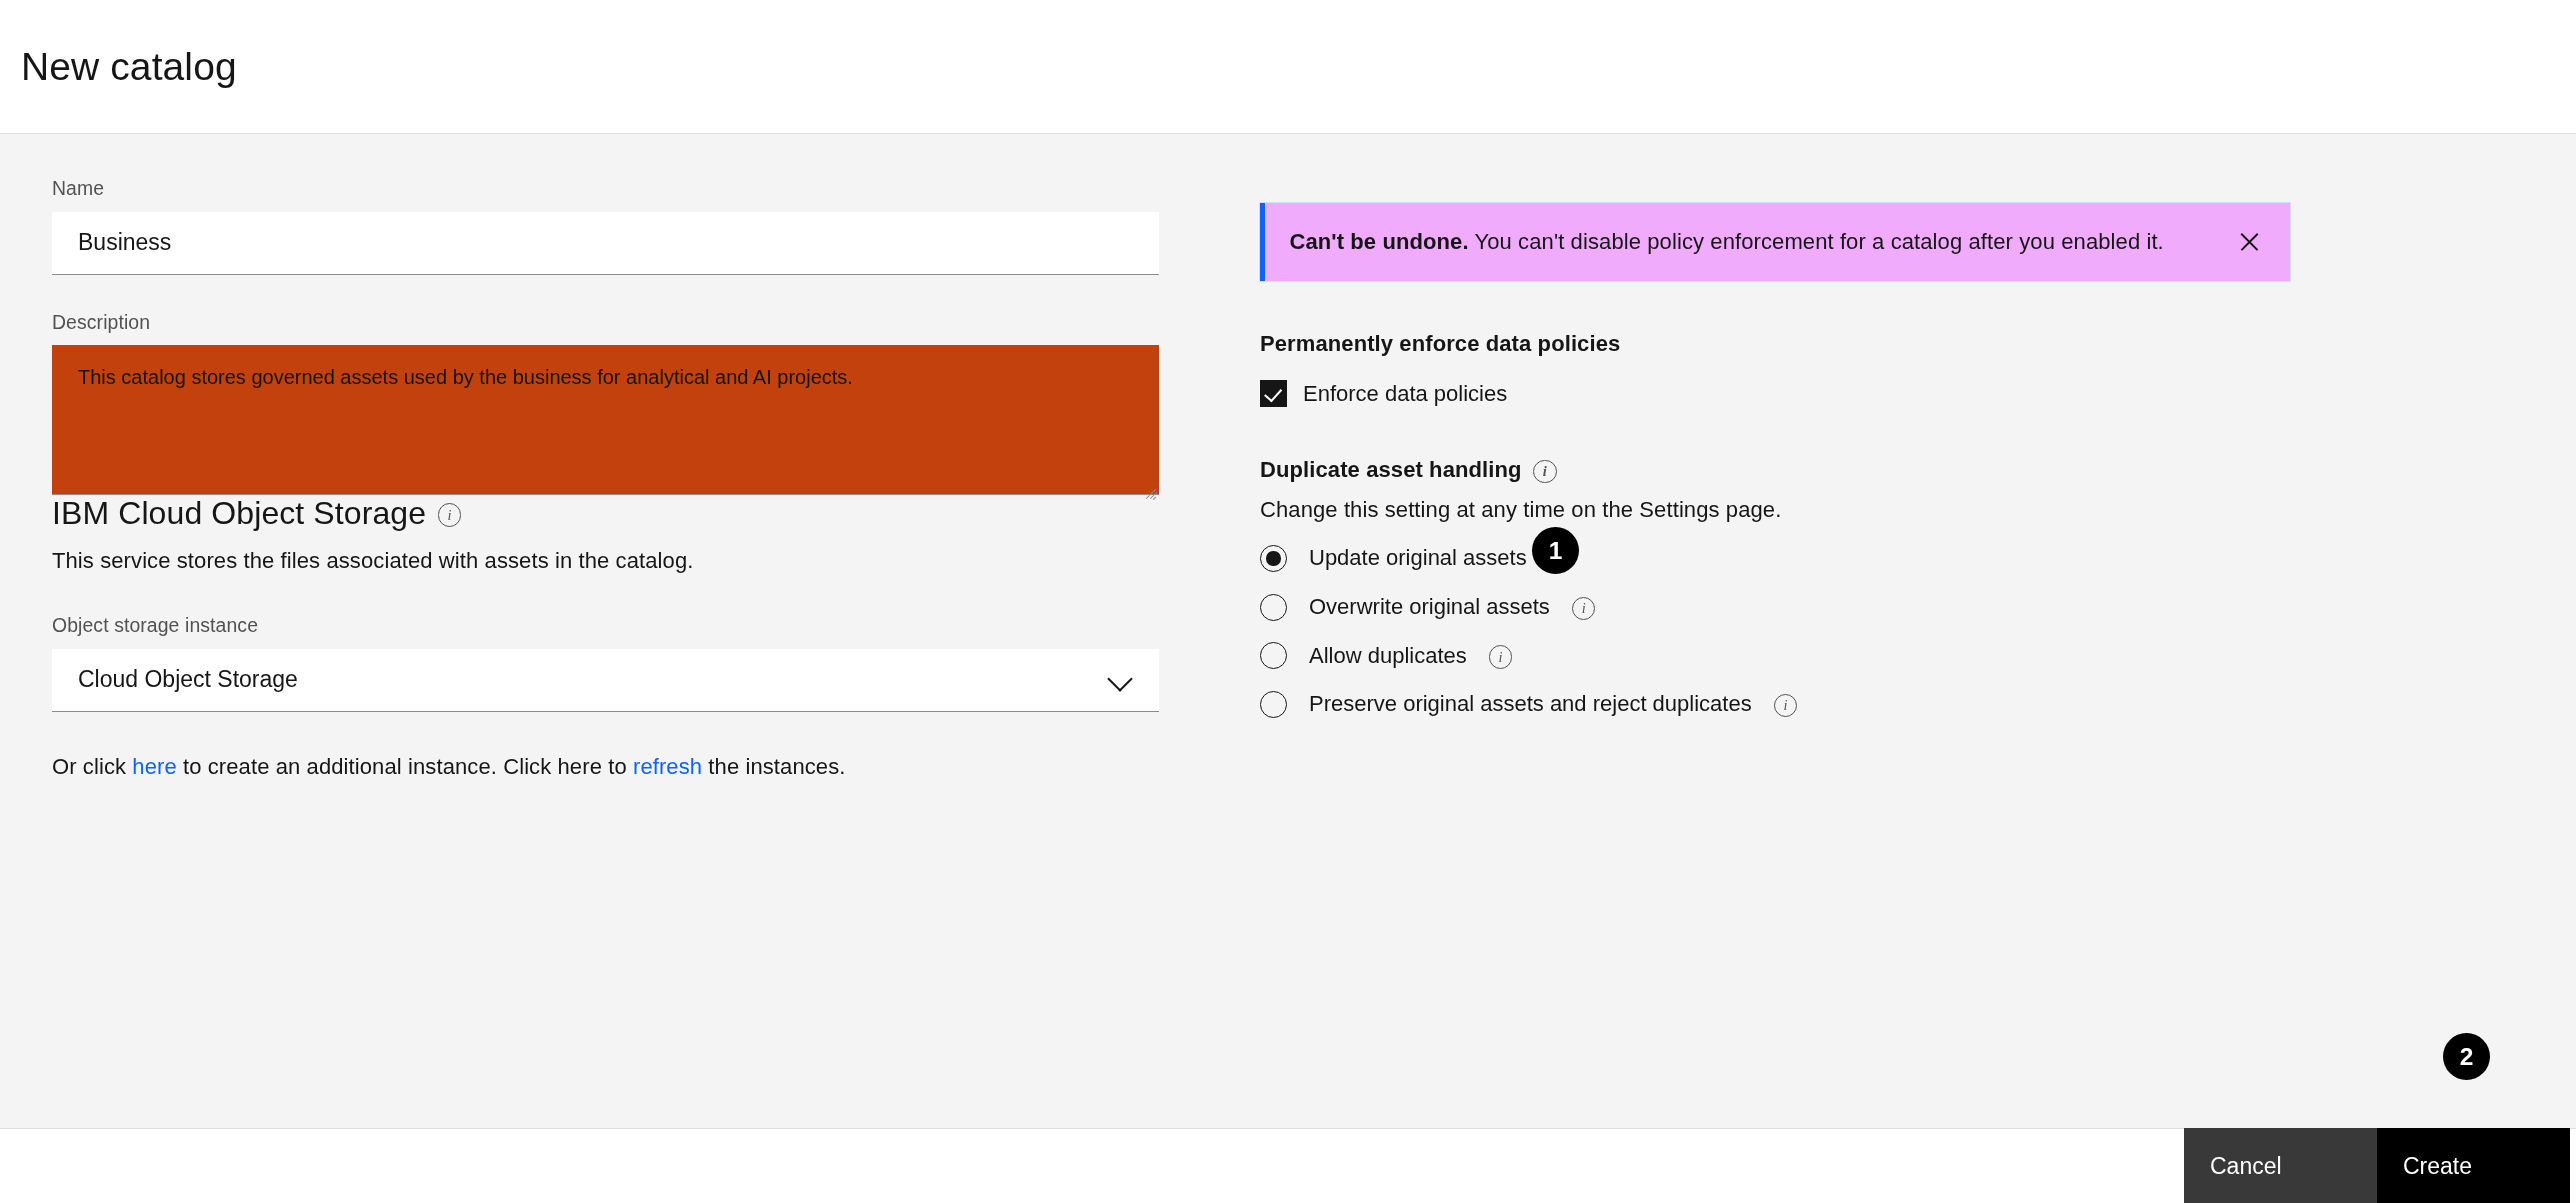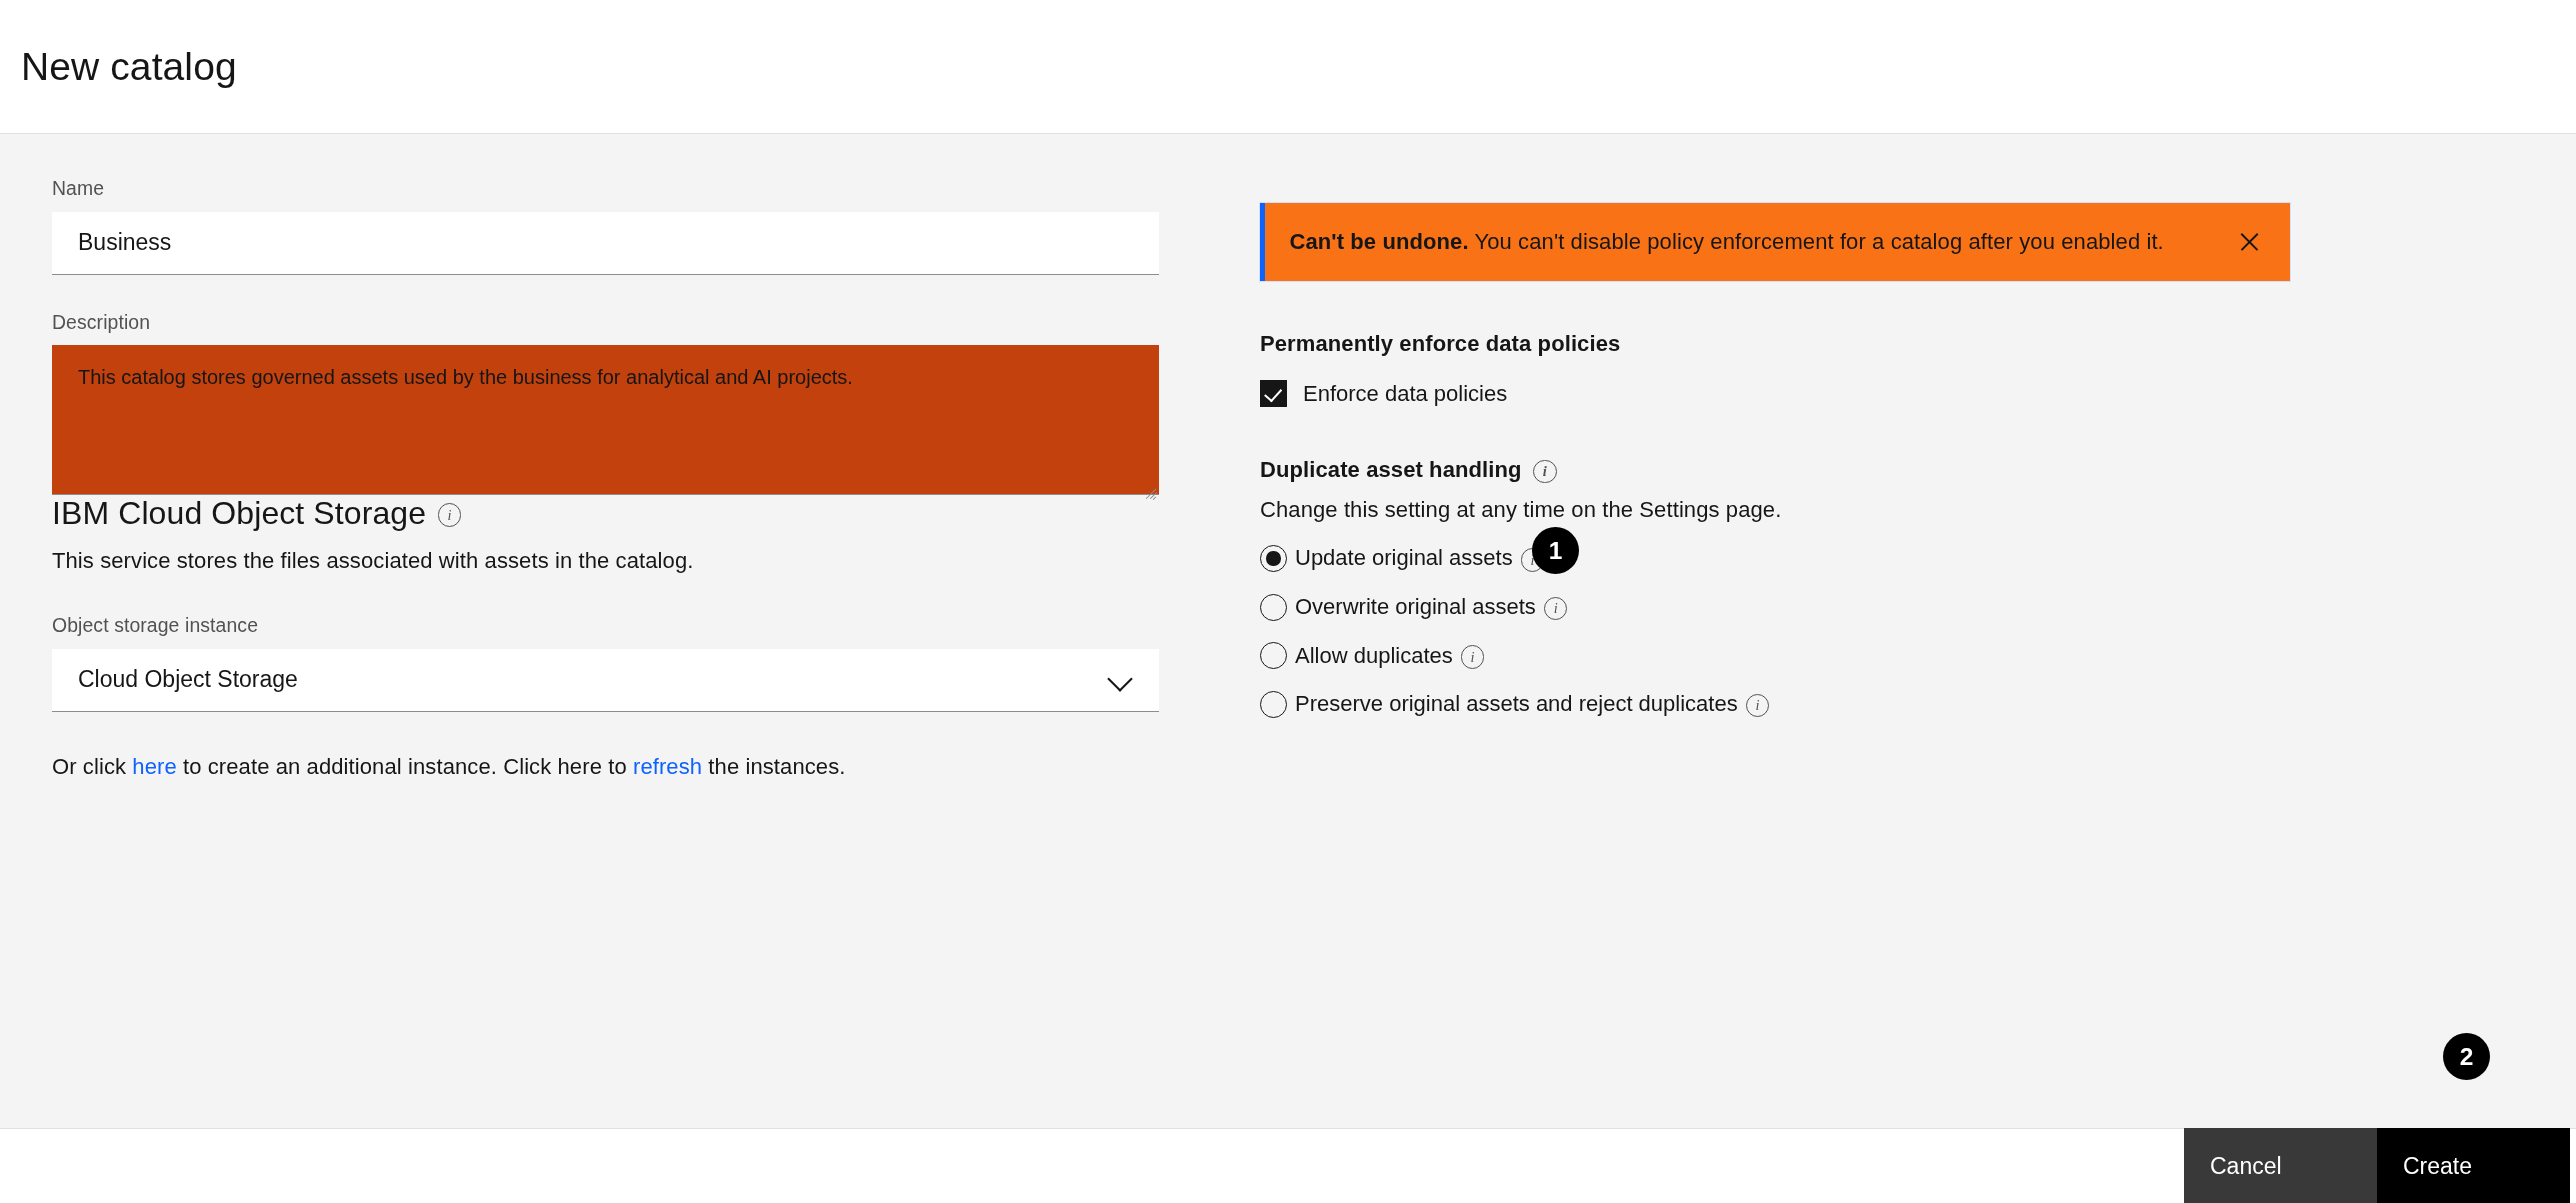--- a/index.html
+++ b/index.html
@@ -194,21 +194,21 @@
   .link {
     color: #0f62fe;
     text-decoration: none;
     cursor: pointer;
   }
 
   
   .notification {
     width: 1030px;
     box-sizing: border-box;
-    background: #f97316;
+    background: #f0abfc;
     border-left: 5px solid #0f62fe;
     padding: 23px 24.5px 23px 24.5px;
     display: flex;
     align-items: center;
     justify-content: space-between;
     position: relative;
     outline: 0.7px solid #d0e2ff;
   }
   .notification-text {
     font-size: 22px;
@@ -283,21 +283,21 @@
   .group-desc {
     font-size: 22px;
     color: #161616;
     margin-top: 14.4px;
     letter-spacing: 0.1px;
   }
 
   .radio-row {
     display: flex;
     align-items: center;
-    gap: 8px;
+    gap: 22px;
     margin-top: 21.6px;
   }
   .radio {
     width: 27px;
     height: 27px;
     border-radius: 50%;
     border: 1.7px solid #161616;
     box-sizing: border-box;
     position: relative;
     flex: 0 0 auto;

